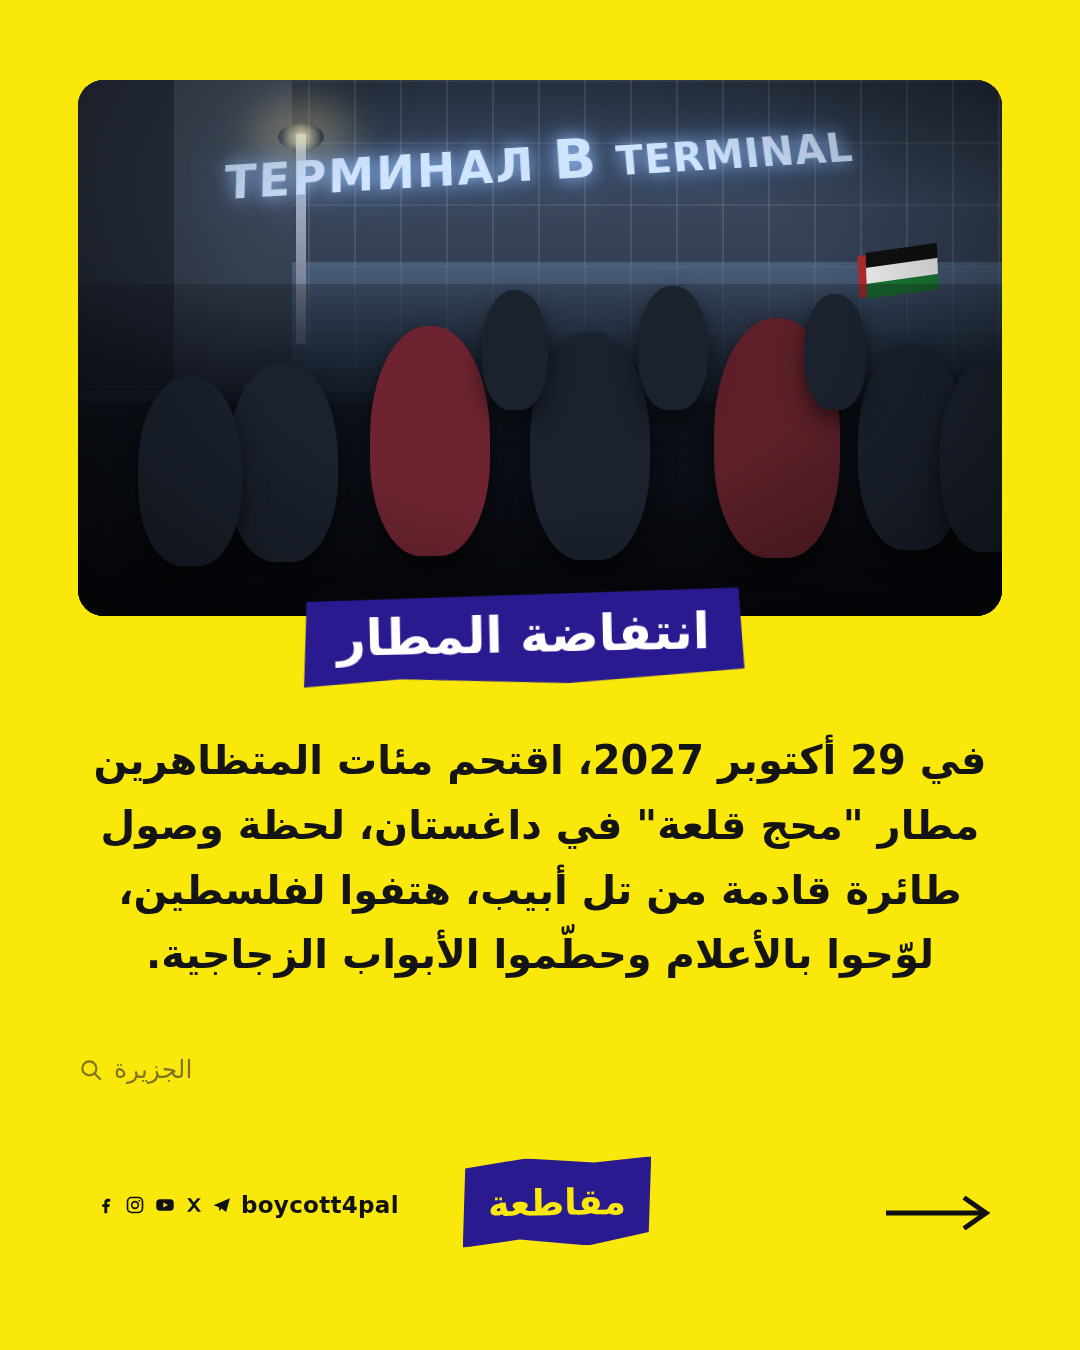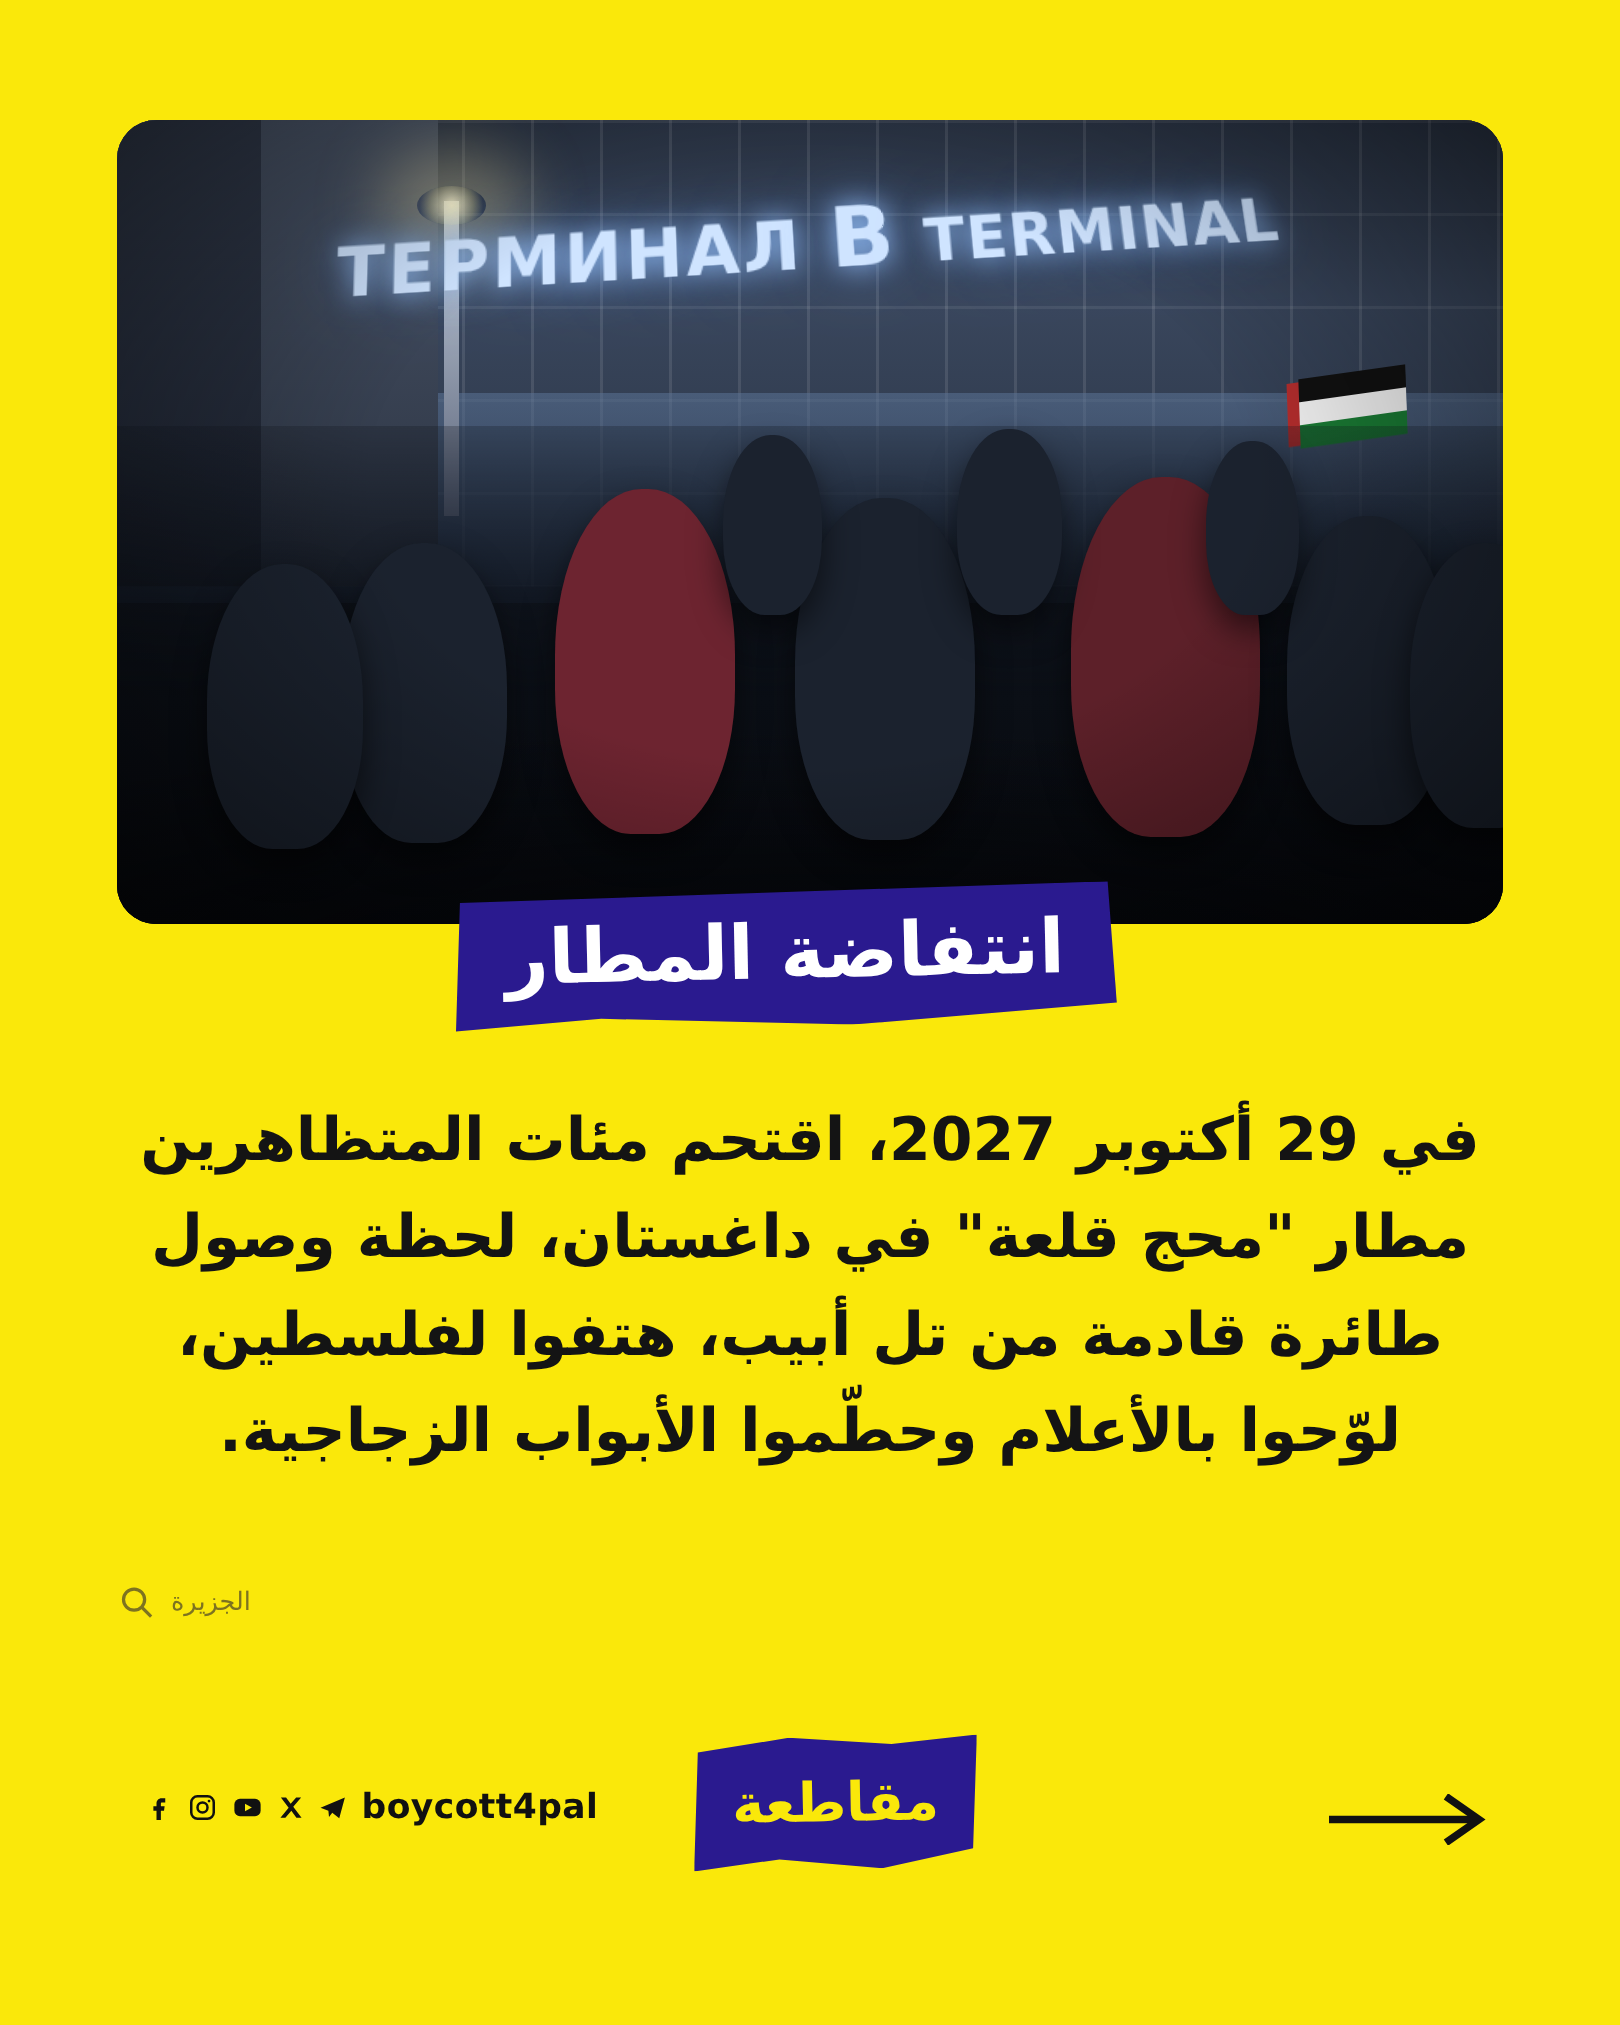--- a/index.html
+++ b/index.html
@@ -192,21 +192,21 @@
   
   .source {
     position: absolute;
     left: 78px;
     top: 1055px;
     display: flex;
     align-items: center;
     gap: 10px;
     direction: rtl;
     color: #7d7320;
-    font-size: 17px;
+    font-size: 25px;
   }
   .source svg { display: block; }
 
   
   .social {
     position: absolute;
     left: 96px;
     top: 1192px;
     display: flex;
     align-items: center;

